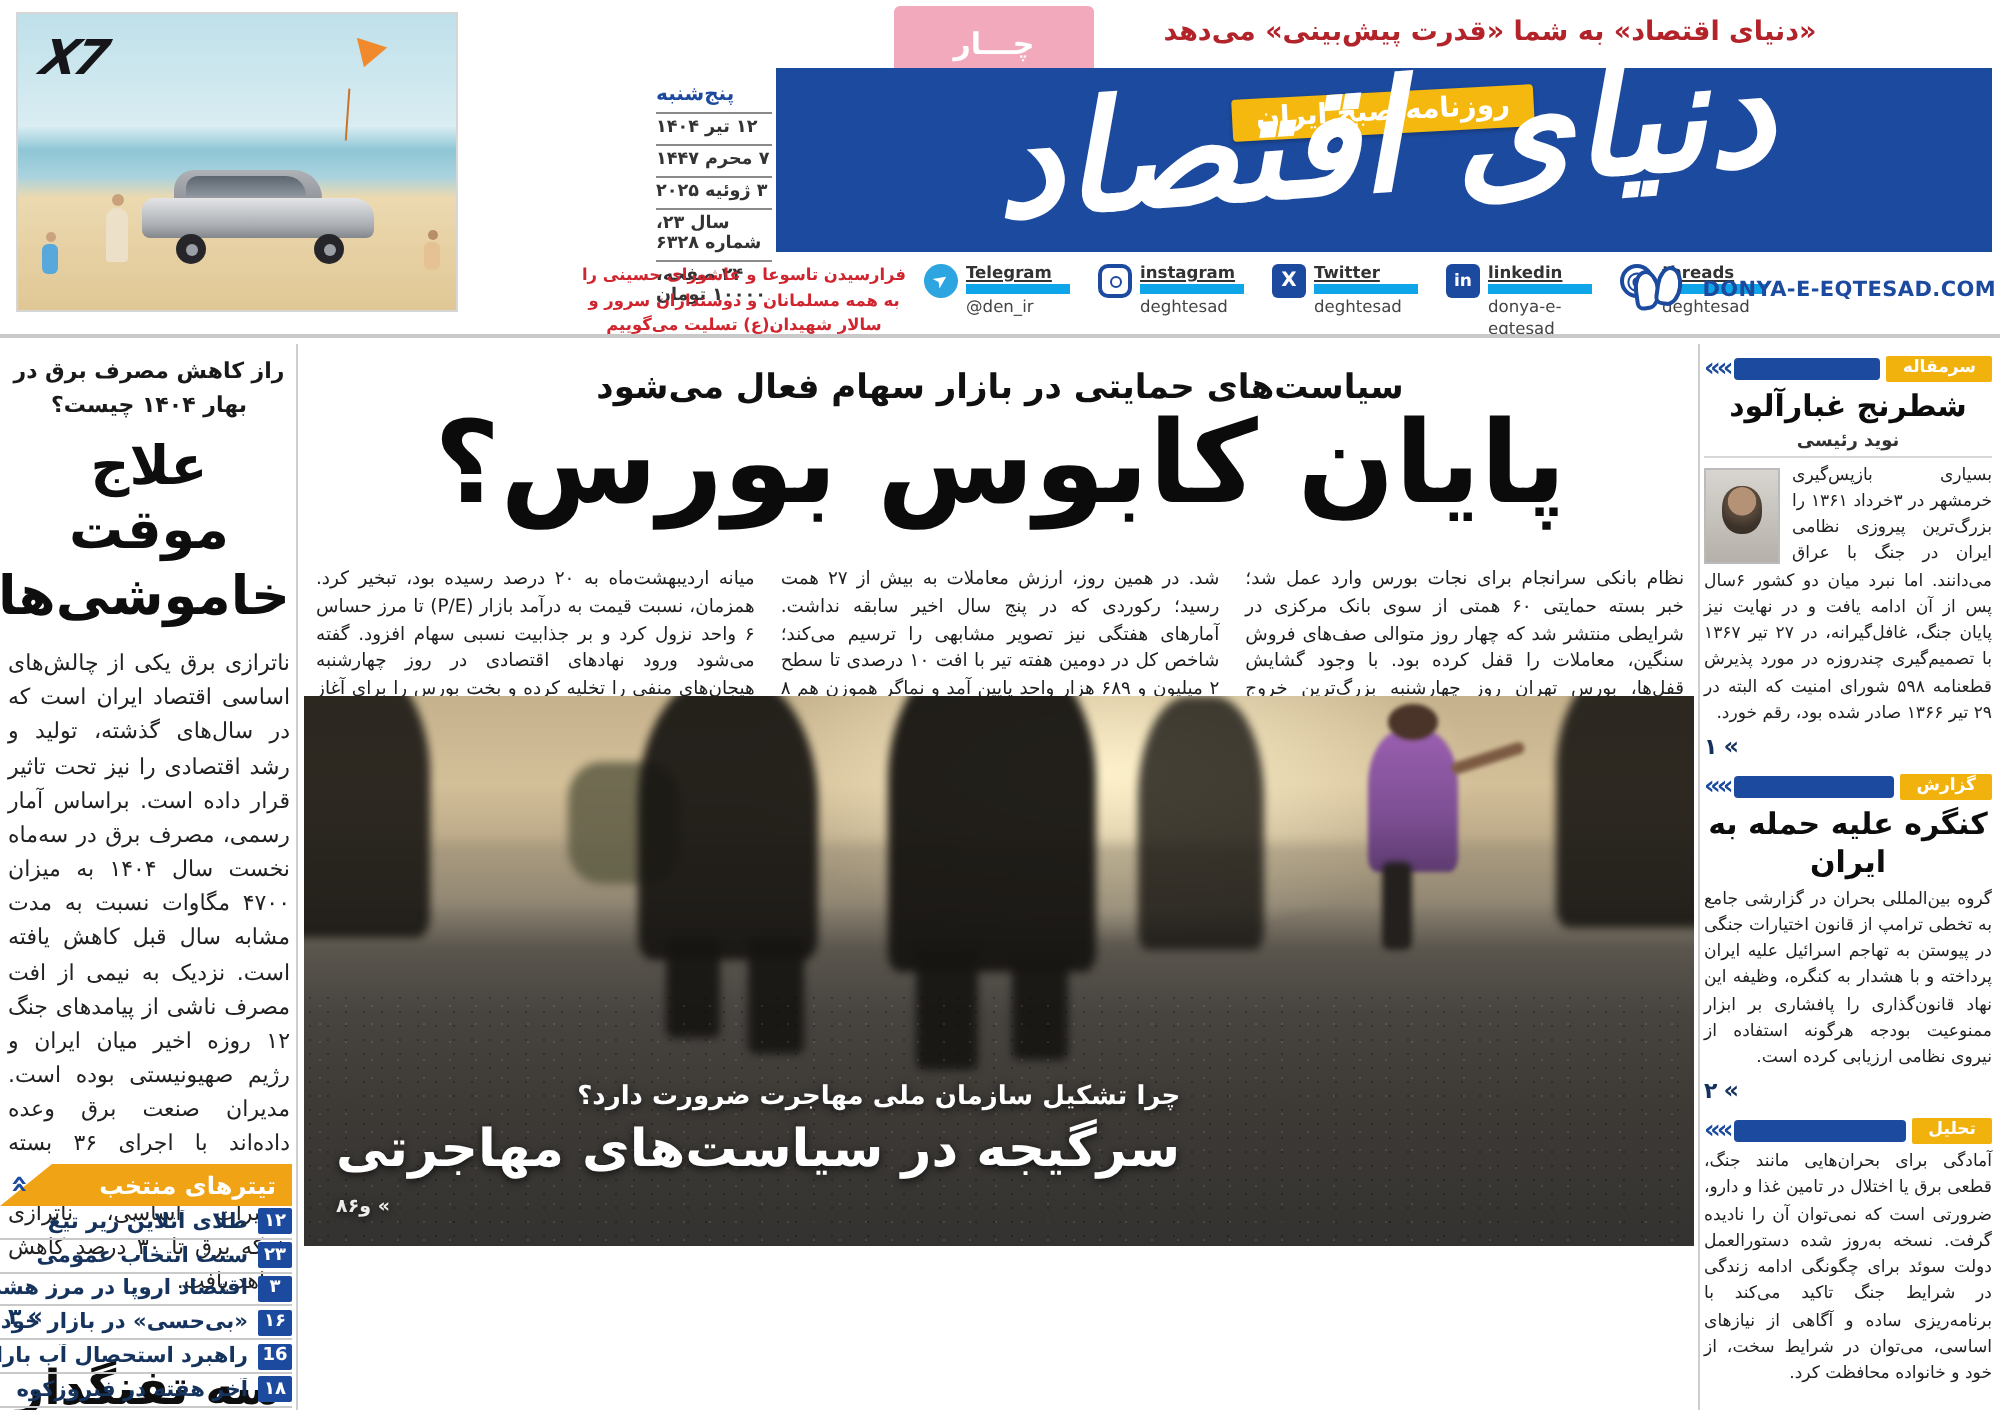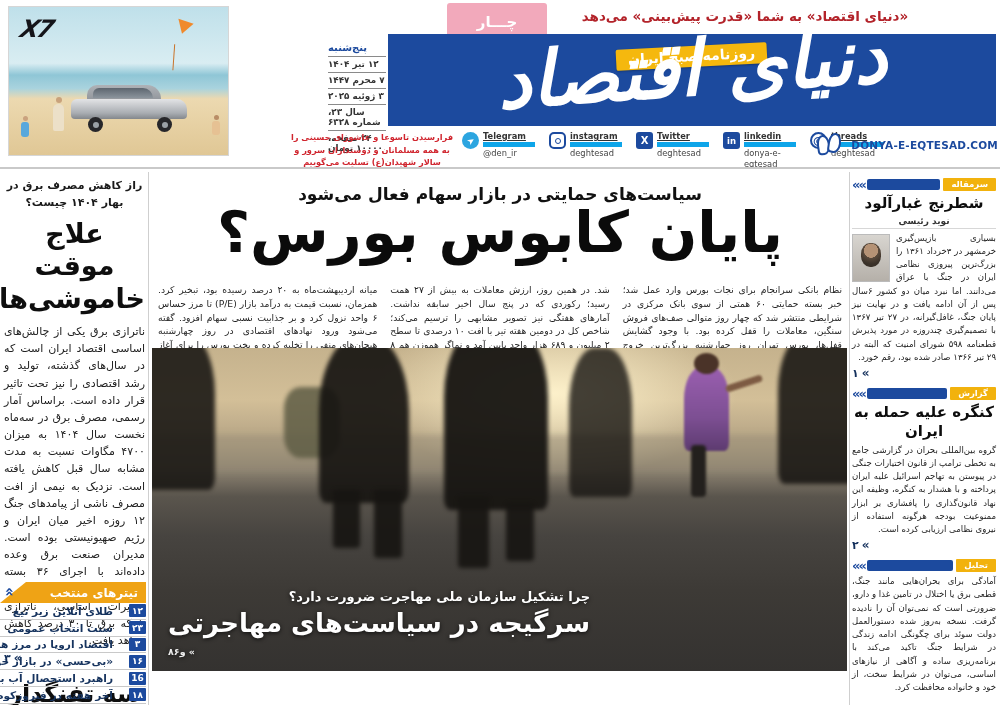--- a/index.html
+++ b/index.html
@@ -74,32 +74,32 @@
   .lc-body { font-size:11px; line-height:1.56; text-align:justify; color:#222; }
   .pref { display:flex; direction:ltr; align-items:center; gap:3px; font-weight:900; color:#14305c; font-size:11px; margin-top:2px; }
   .pref .ch { color:#14305c; font-size:12px; }
 
   
   .hl-box { position:absolute; left:0; top:582px; width:146px; height:123px; overflow:hidden; }
   .hl-head { position:relative; height:21px; background:#efa315; color:#fff; font-weight:900; font-size:12px; display:flex; align-items:center; padding-right:8px; }
   .hl-head .notch { position:absolute; left:0; top:0; width:0; height:0; border-top:21px solid #fff; border-right:26px solid transparent; }
   .hl-head .dchev { position:absolute; left:4px; top:1px; color:#1c4a9e; font-size:15px; font-weight:900; transform:rotate(-90deg); }
   .hl-row { display:flex; align-items:center; height:16.8px; border-bottom:1px solid #c9c9c9; cursor:pointer; }
-  .hl-num { flex:none; width:17px; height:13px; background:#1c4a9e; color:#fff; font-size:9px; font-weight:bold; display:flex; align-items:center; justify-content:center; border-radius:1px; margin-left:16px; }
+  .hl-num { flex:none; width:17px; height:13px; background:#1c4a9e; color:#fff; font-size:9px; font-weight:bold; display:flex; align-items:center; justify-content:center; border-radius:1px; margin-left:5px; }
   .hl-txt { font-size:10.6px; font-weight:bold; color:#16335e; white-space:nowrap; overflow:hidden; }
 
   
   .lead-kicker { position:absolute; left:152px; top:184px; width:696px; text-align:center; font-size:17px; font-weight:bold; color:#111; }
   .lead-headline { position:absolute; left:152px; top:200px; width:696px; text-align:center; font-size:57px; font-weight:900; color:#0b0b0b; line-height:1.15; }
   .lead-cols { position:absolute; left:158px; top:283px; width:684px; display:grid; grid-template-columns:1fr 1fr 1fr; gap:13px; }
   .lead-col { font-size:9.2px; line-height:1.5; text-align:justify; color:#1e1e1e; }
   .lead-col .pref { display:inline-flex; margin:0; font-size:10px; vertical-align:middle; }
 
   
-  .photo { position:absolute; left:152px; top:348px; width:695px; height:323px; overflow:hidden; direction:ltr;
+  .photo { position:absolute; left:152px; top:348px; width:695px; height:275px; overflow:hidden; direction:ltr;
            background:
              radial-gradient(ellipse 260px 120px at 58% 14%, rgba(255,243,205,.95), rgba(255,243,205,0) 70%),
              linear-gradient(180deg,#c5b28d 0%,#d3bf98 16%,#b2a183 30%,#8b8170 38%,#5a554d 46%,#474440 58%,#3d3a36 75%,#343230 100%); }
   .ph-wall { position:absolute; left:0; top:27%; width:100%; height:11%; background:rgba(150,140,118,.5); filter:blur(3px); }
   .sil { position:absolute; background:#171512; filter:blur(2px); opacity:.92; }
   .s1 { left:24%; top:-4%; width:13%; height:52%; border-radius:45% 45% 8% 8%; }
   .s1l { left:26%; top:44%; width:4%; height:18%; border-radius:4px; }
   .s1r { left:32%; top:44%; width:4%; height:21%; border-radius:4px; }
   .s2 { left:42%; top:-8%; width:15%; height:58%; border-radius:40% 40% 6% 6%; opacity:.95; }
   .s2l { left:44%; top:46%; width:4.5%; height:22%; border-radius:4px; }

